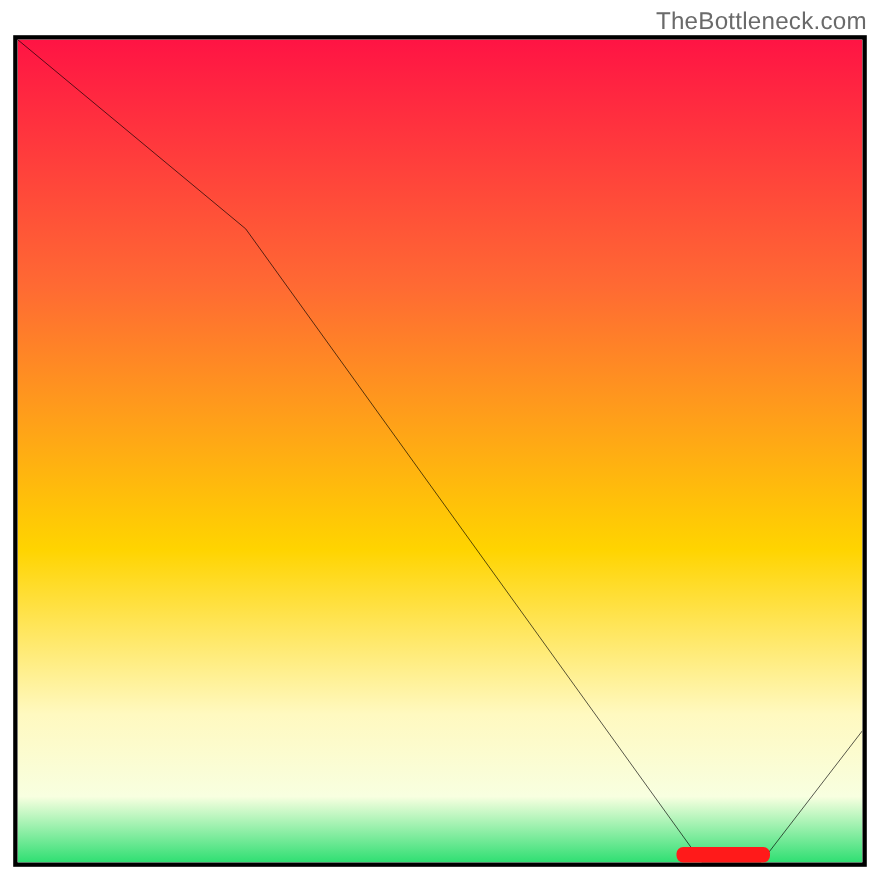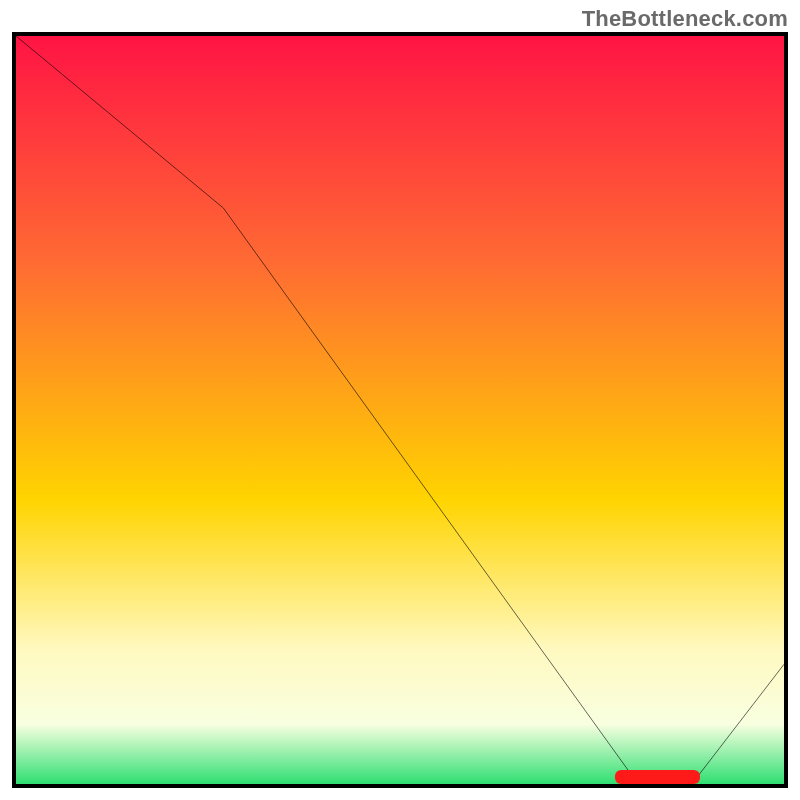--- a/index.html
+++ b/index.html
@@ -13,21 +13,21 @@
   .chart-wrap {
     position: relative;
     width: 800px;
     height: 800px;
   }
   .attribution {
     position: absolute;
     top: 6px;
     right: 12px;
     font-size: 22px;
-    font-weight: 700;
+    font-weight: 400;
     color: #6a6a6a;
     letter-spacing: 0.2px;
   }
   .plot-box {
     position: absolute;
     left: 12px;
     top: 32px;
     width: 776px;
     height: 756px;
     border: 4px solid #000000;

